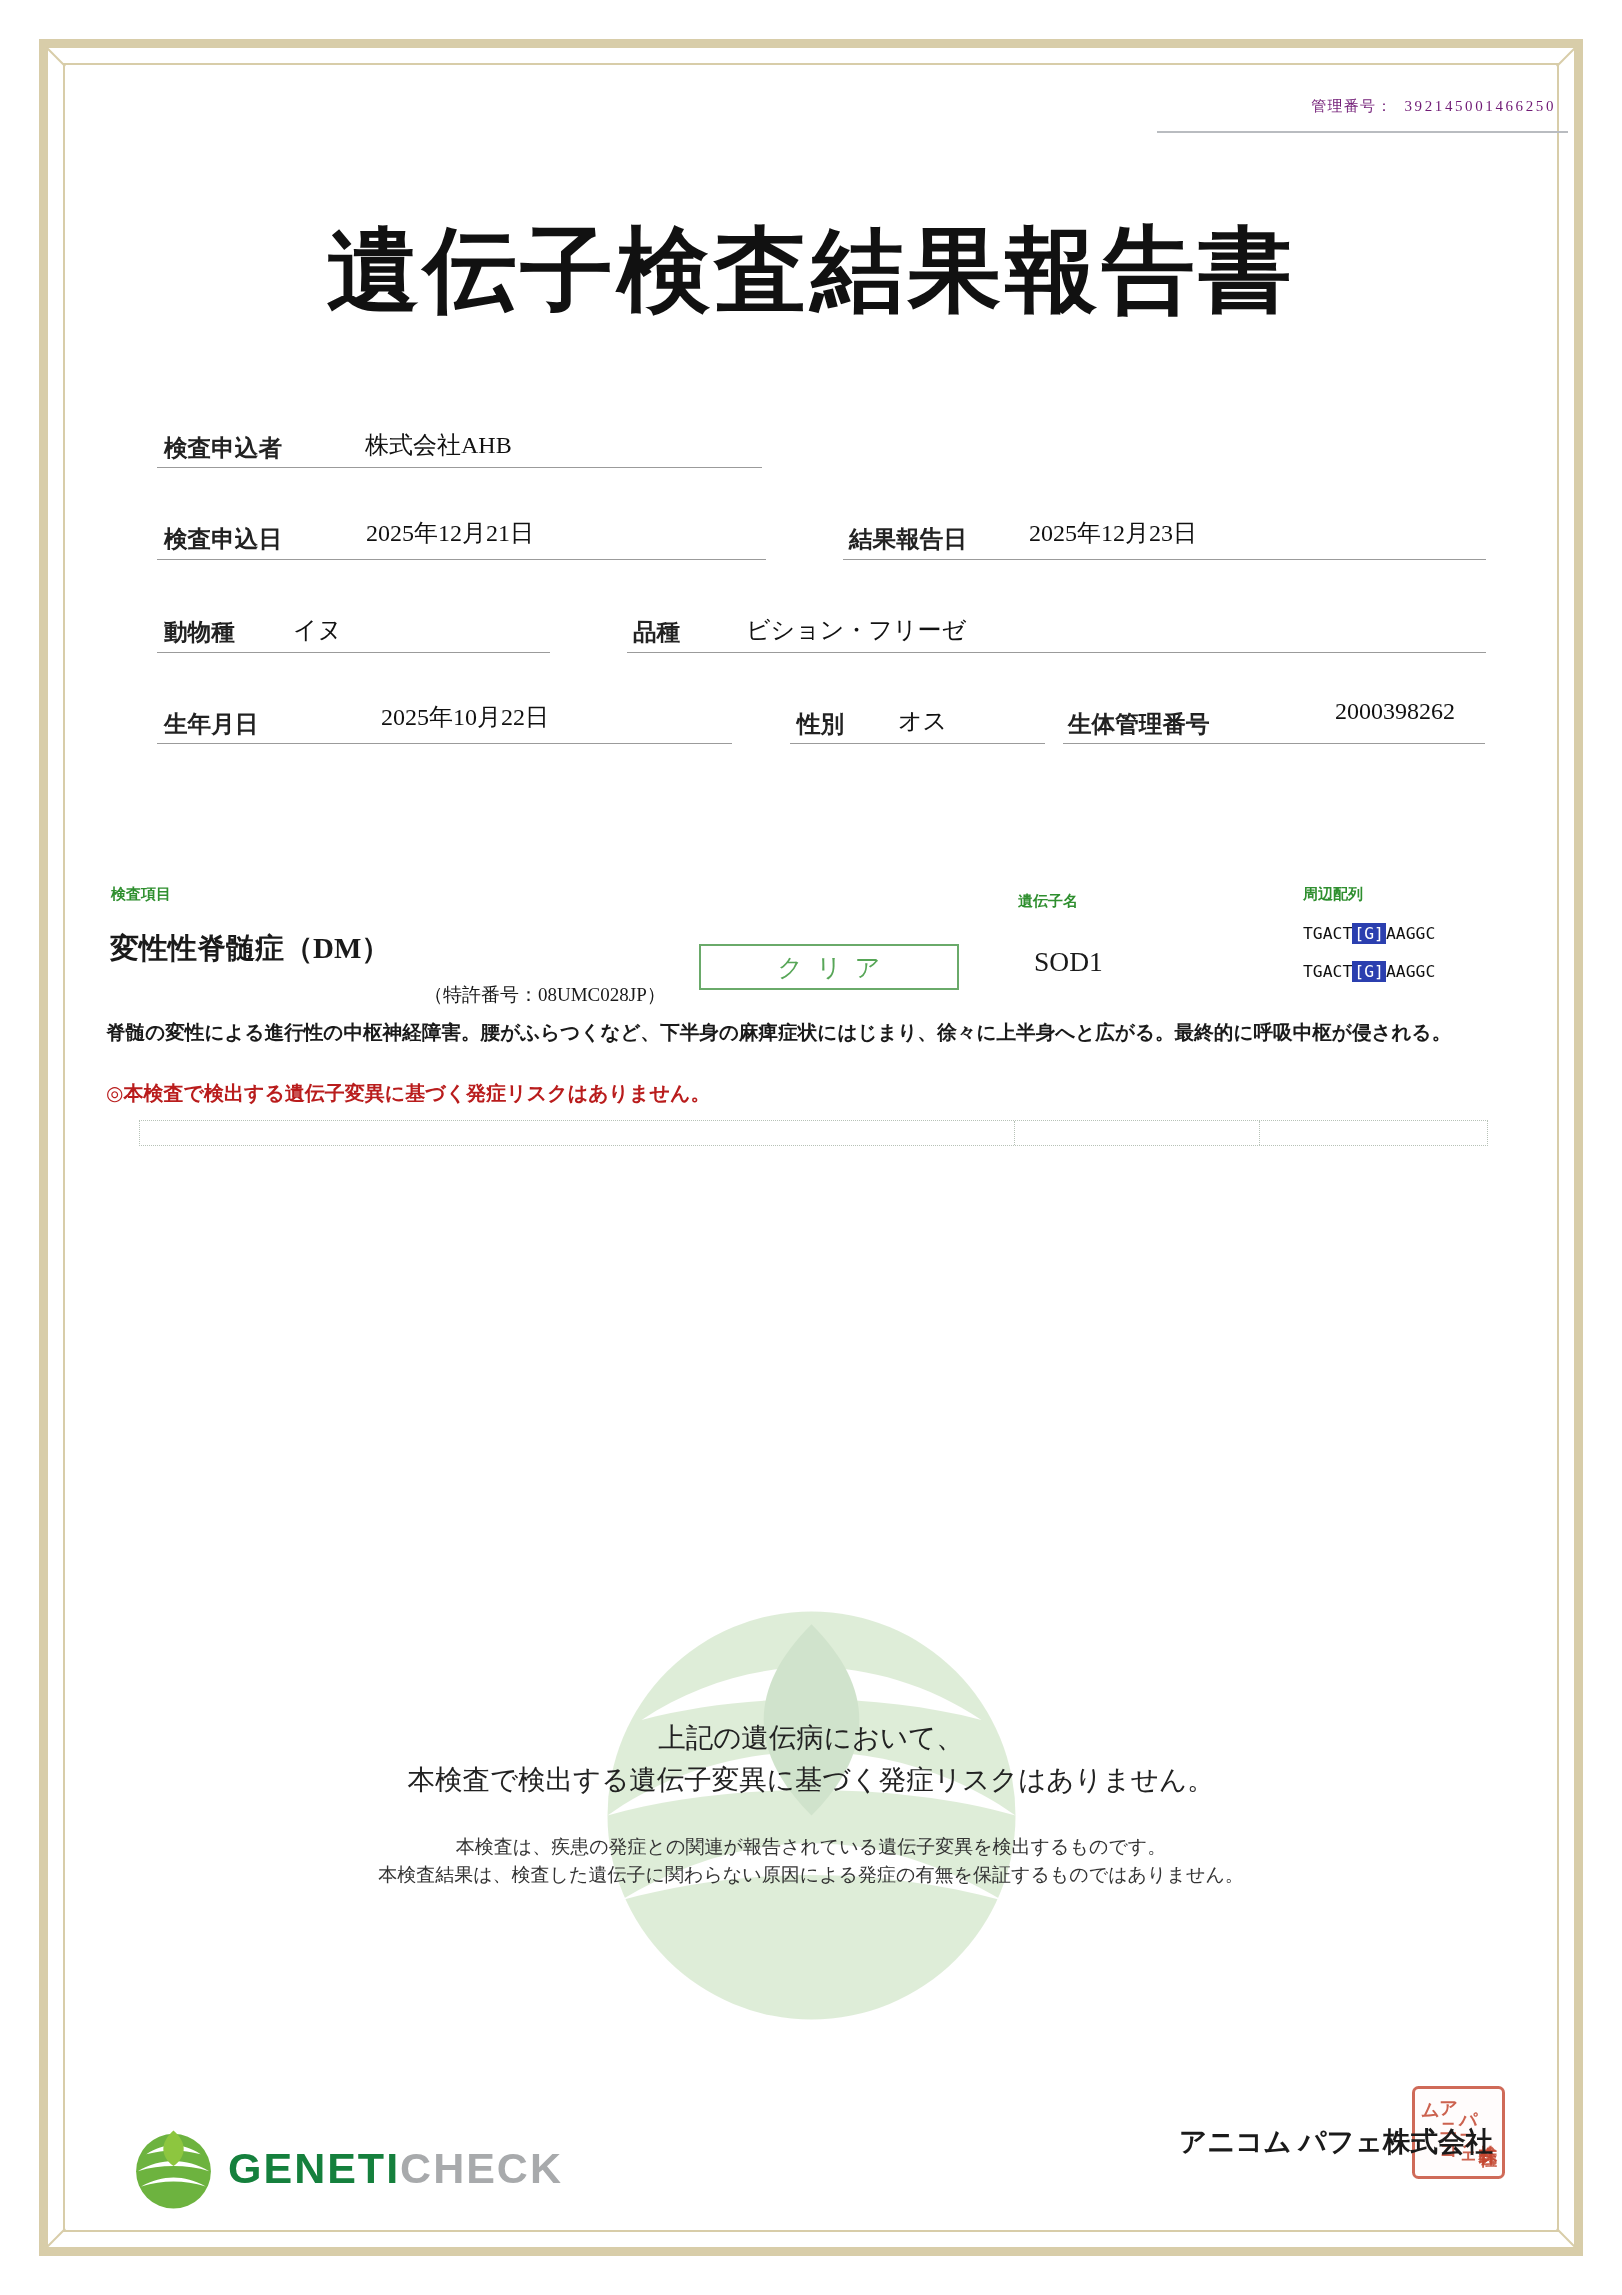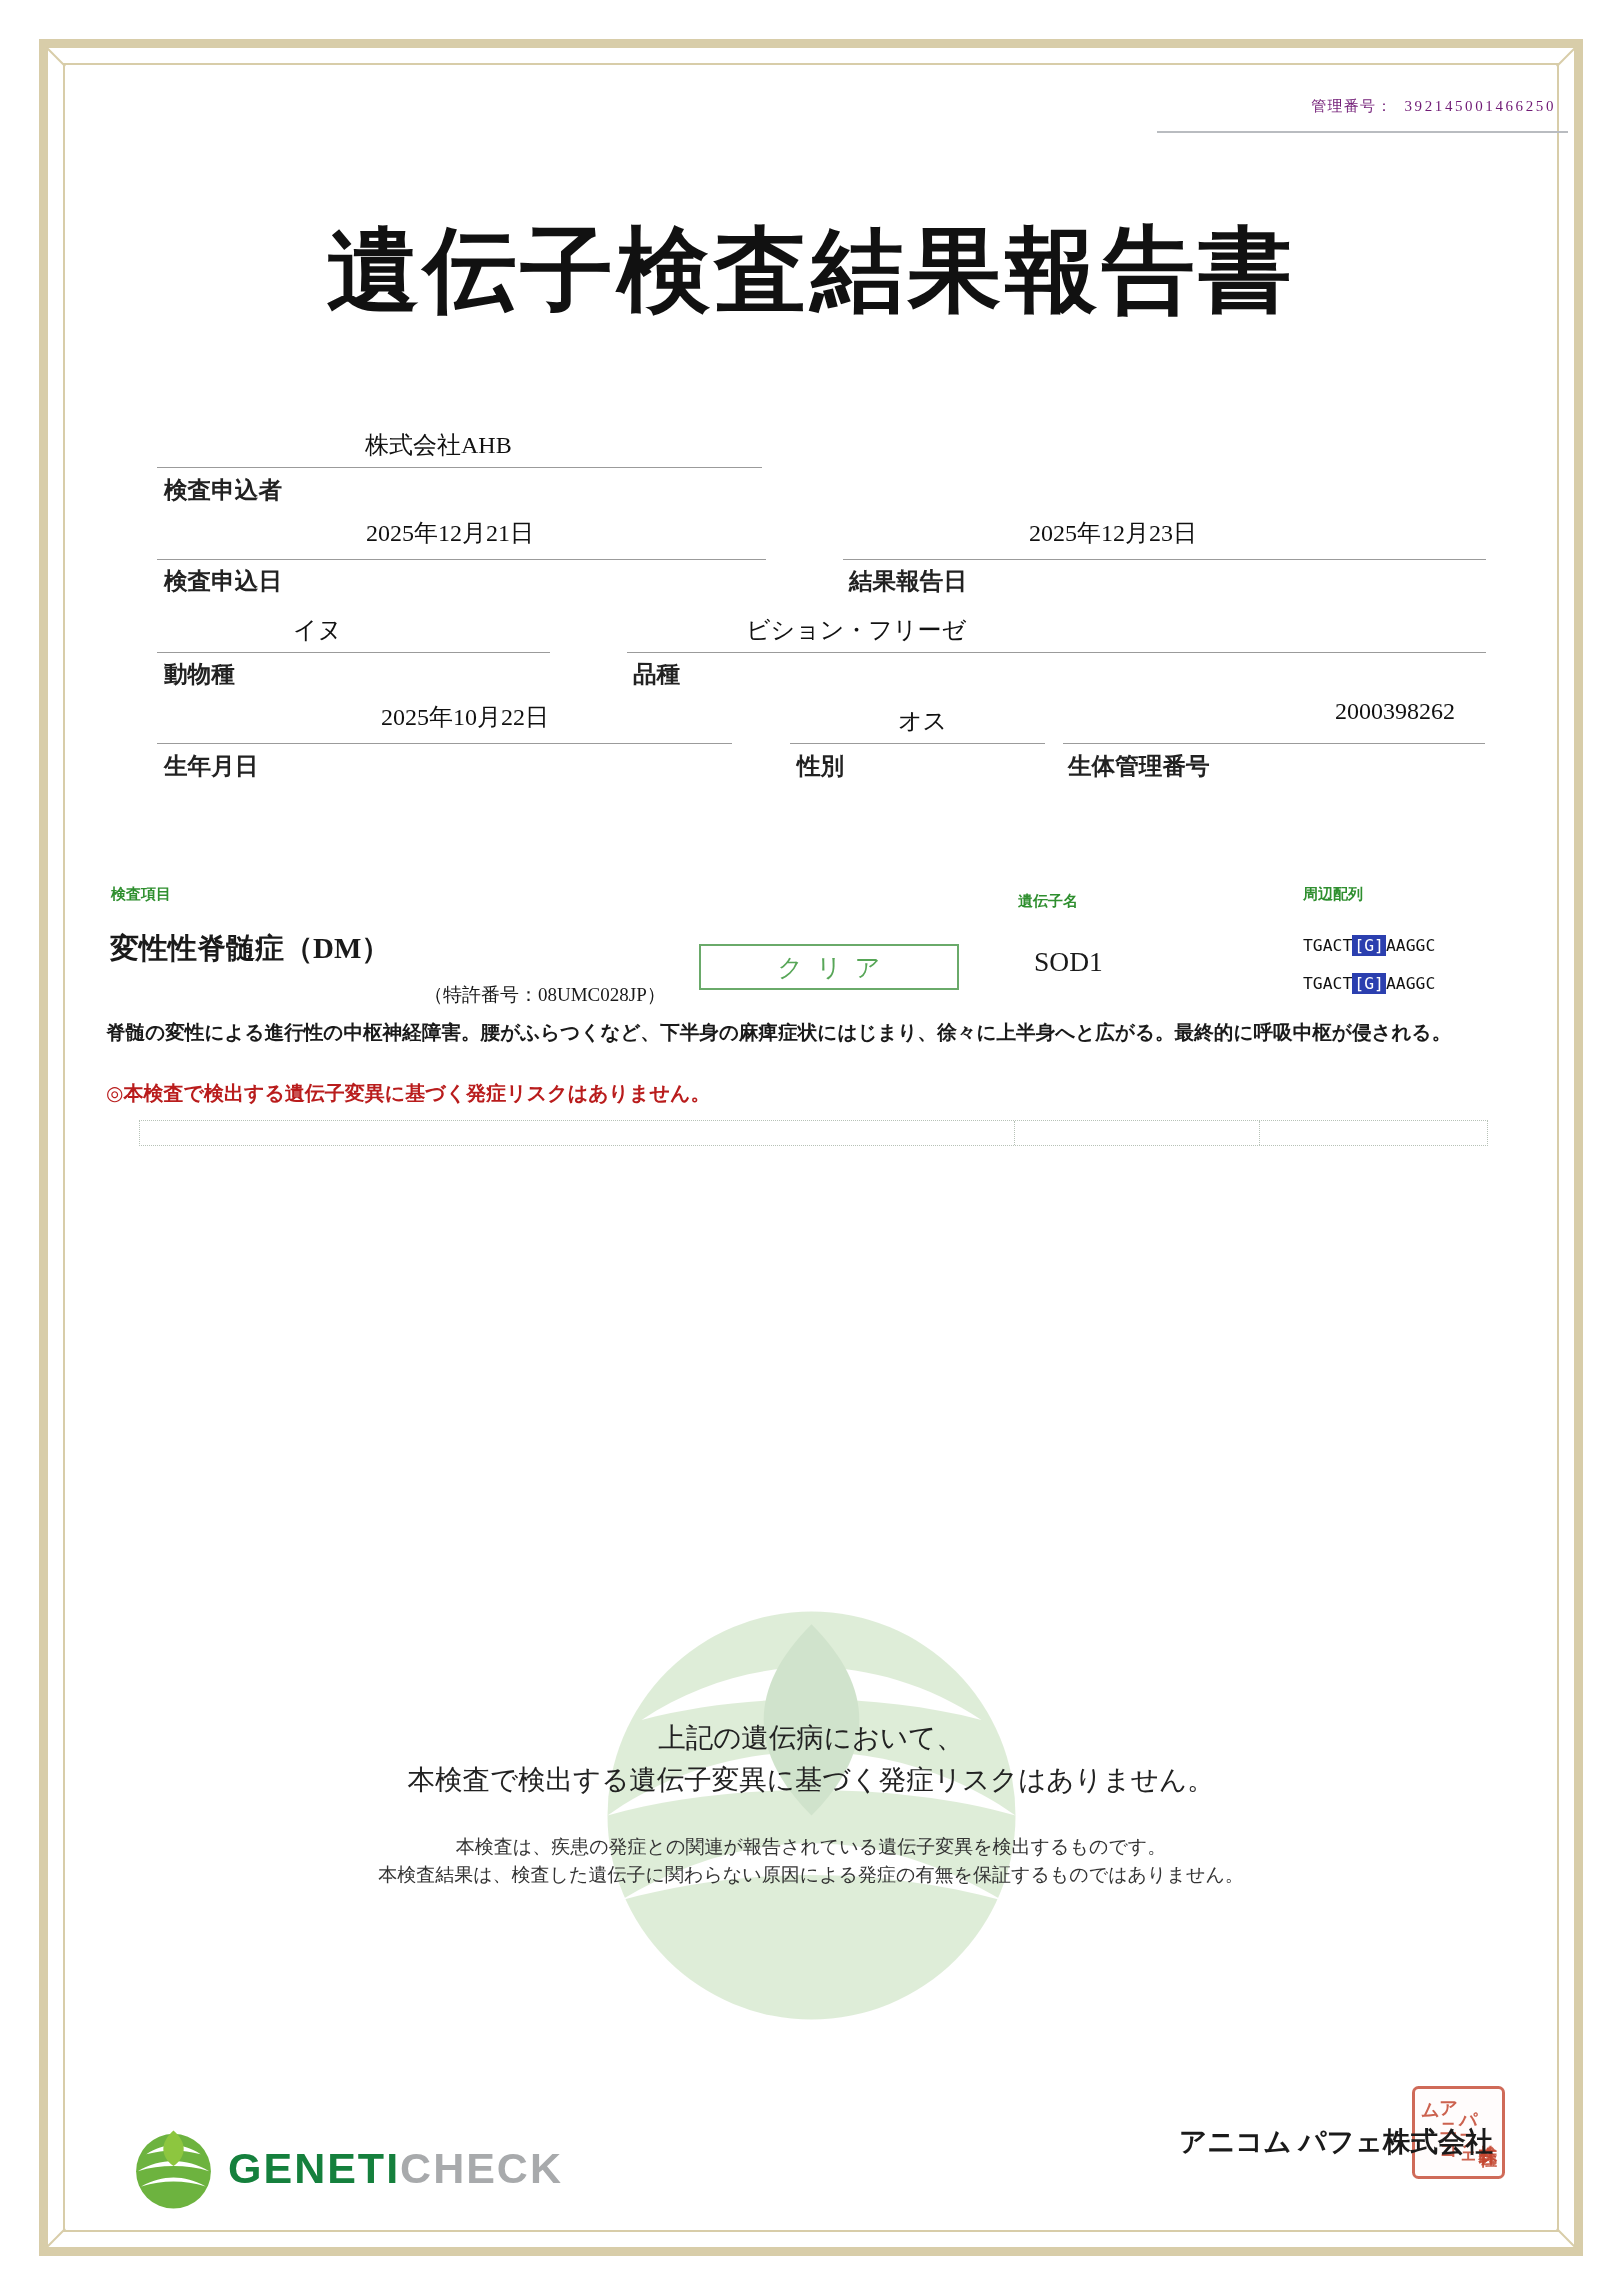--- a/index.html
+++ b/index.html
@@ -19,33 +19,33 @@
   .abs { position:absolute; white-space:nowrap; }
 
   
   .mgmt { top:97px; right:66px; font-size:15px; color:#701a75; letter-spacing:1.3px; }
   .mgmt .num { margin-left:11.8px; letter-spacing:2.6px; }
   .mgmt-line { top:131px; left:1157px; width:411px; height:2px; background:#b9bcc0; }
 
   .title { top:208px; left:0; width:100%; text-align:center; font-size:93px; font-weight:600; letter-spacing:3.9px; color:#111; white-space:nowrap; }
 
   
-  .flabel { font-size:23.6px; font-weight:700; color:#222;margin-top:42px; }
+  .flabel { font-size:23.6px; font-weight:700; color:#222; }
   .fvalue { font-size:24px; color:#111; }
   .uline  { position:absolute; height:1.3px; background:#9b9b9b; }
 
   
   .ghead { font-size:15px; font-weight:700; color:#2f8f2f; }
   .disease { font-size:29px; font-weight:700; }
   .patent { font-size:19px; }
   .status-box { position:absolute; left:699px; top:944px; width:260px; height:46px; border:2px solid #6aaa6a;
                 display:flex; align-items:center; justify-content:center; }
   .status-box span { color:#57a657; font-size:25px; letter-spacing:13px; padding-left:13px; }
   .gene { font-size:27.5px; }
-  .seq { font-family:"DejaVu Sans Mono","Liberation Mono",monospace; font-size:16.4px; color:#111;margin-top:12px; }
+  .seq { font-family:"DejaVu Sans Mono","Liberation Mono",monospace; font-size:16.4px; color:#111; }
   .seq .variant { background:#2b3faf; color:#ffffff; padding:0.7px 2px; }
   .desc { position:absolute; left:106px; top:1018px; width:1423px; font-size:19.6px; font-weight:700; line-height:1.55;
           white-space:normal; text-align:justify; }
   .risknote { font-size:20px; font-weight:700; color:#b91c1c; }
 
   .dotted-box { position:absolute; left:139px; top:1120px; width:1349px; height:26px;
                 border:1.3px dotted #b7c2b7; }
   .dotted-v { position:absolute; top:0; bottom:0; border-left:1.3px dotted #b7c2b7; }
 
   

